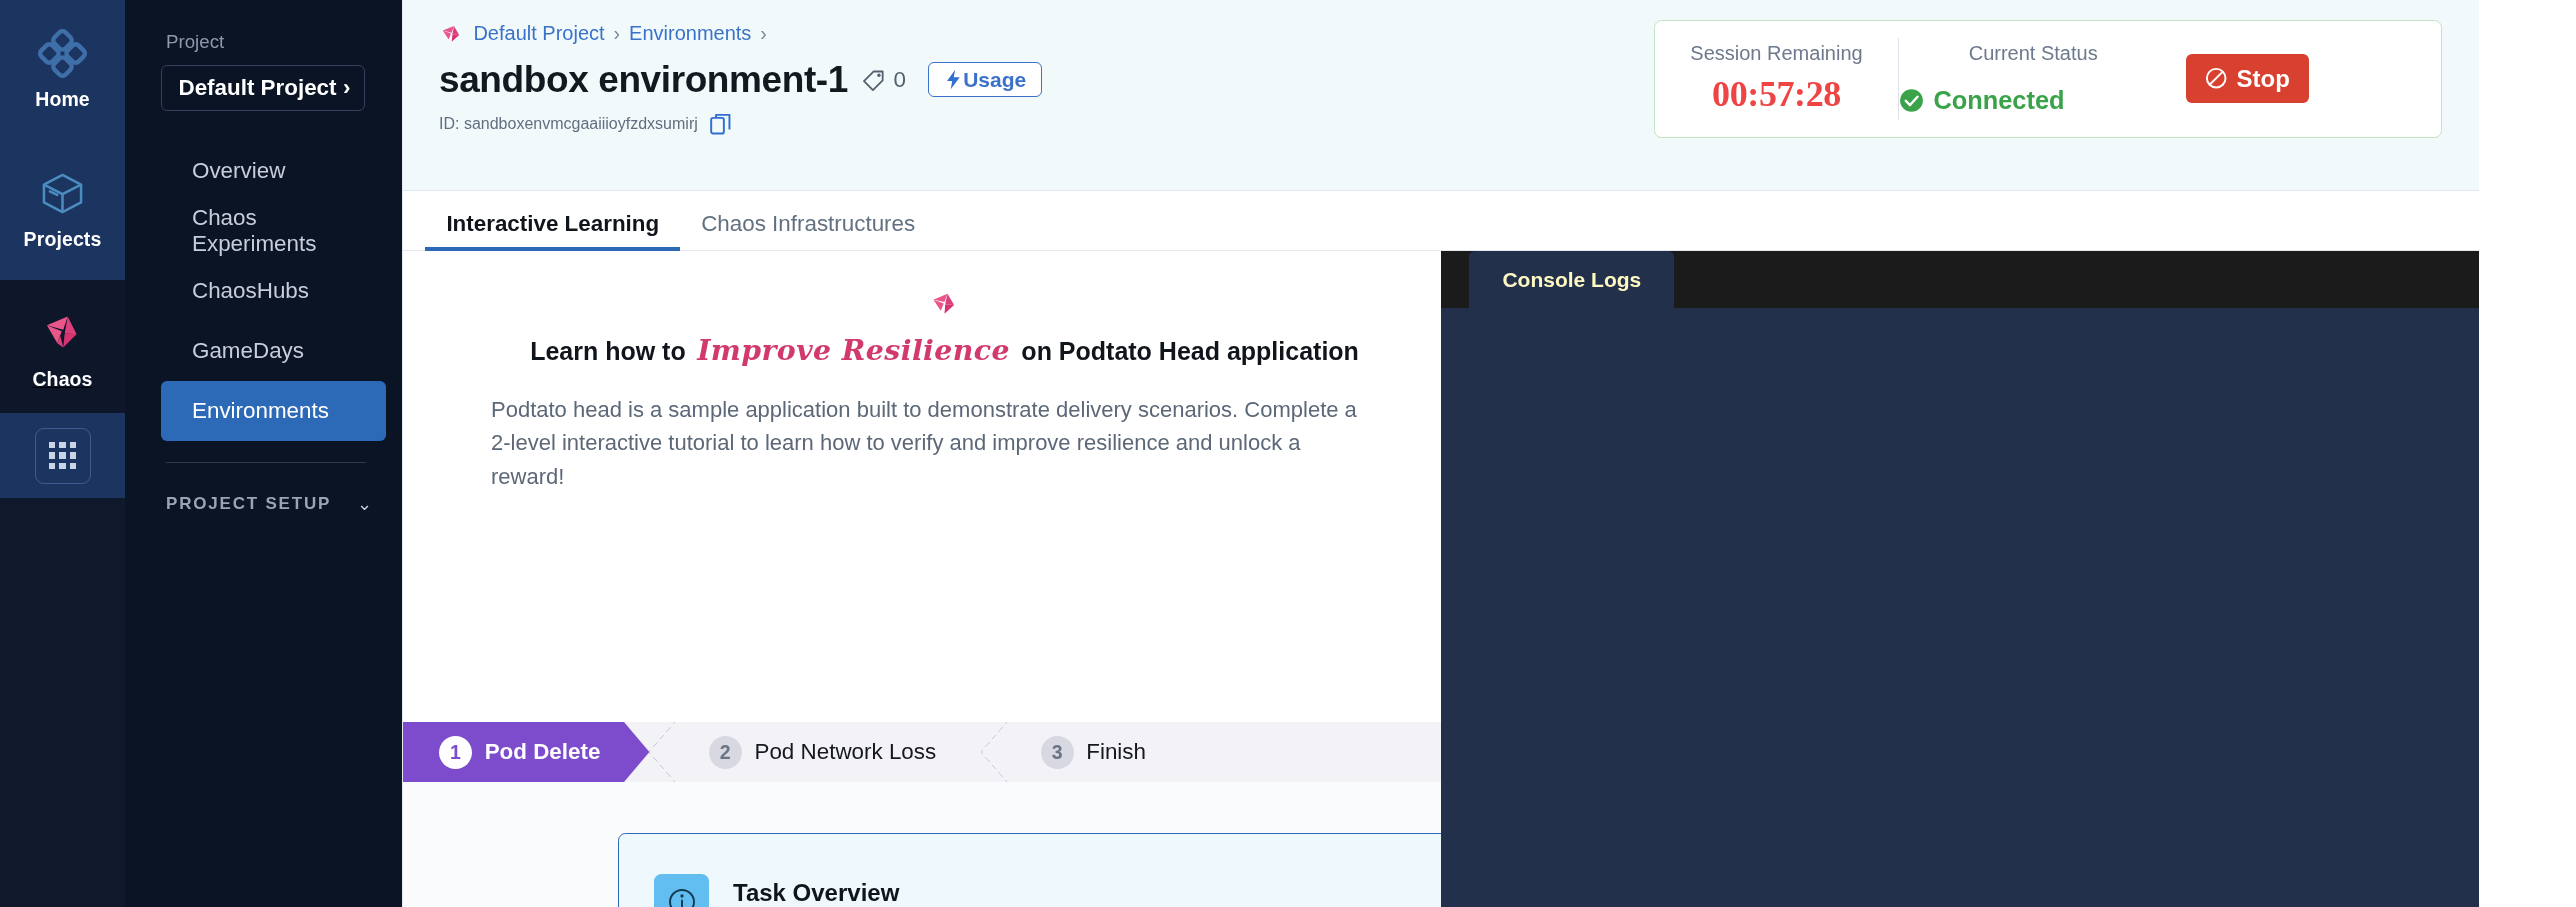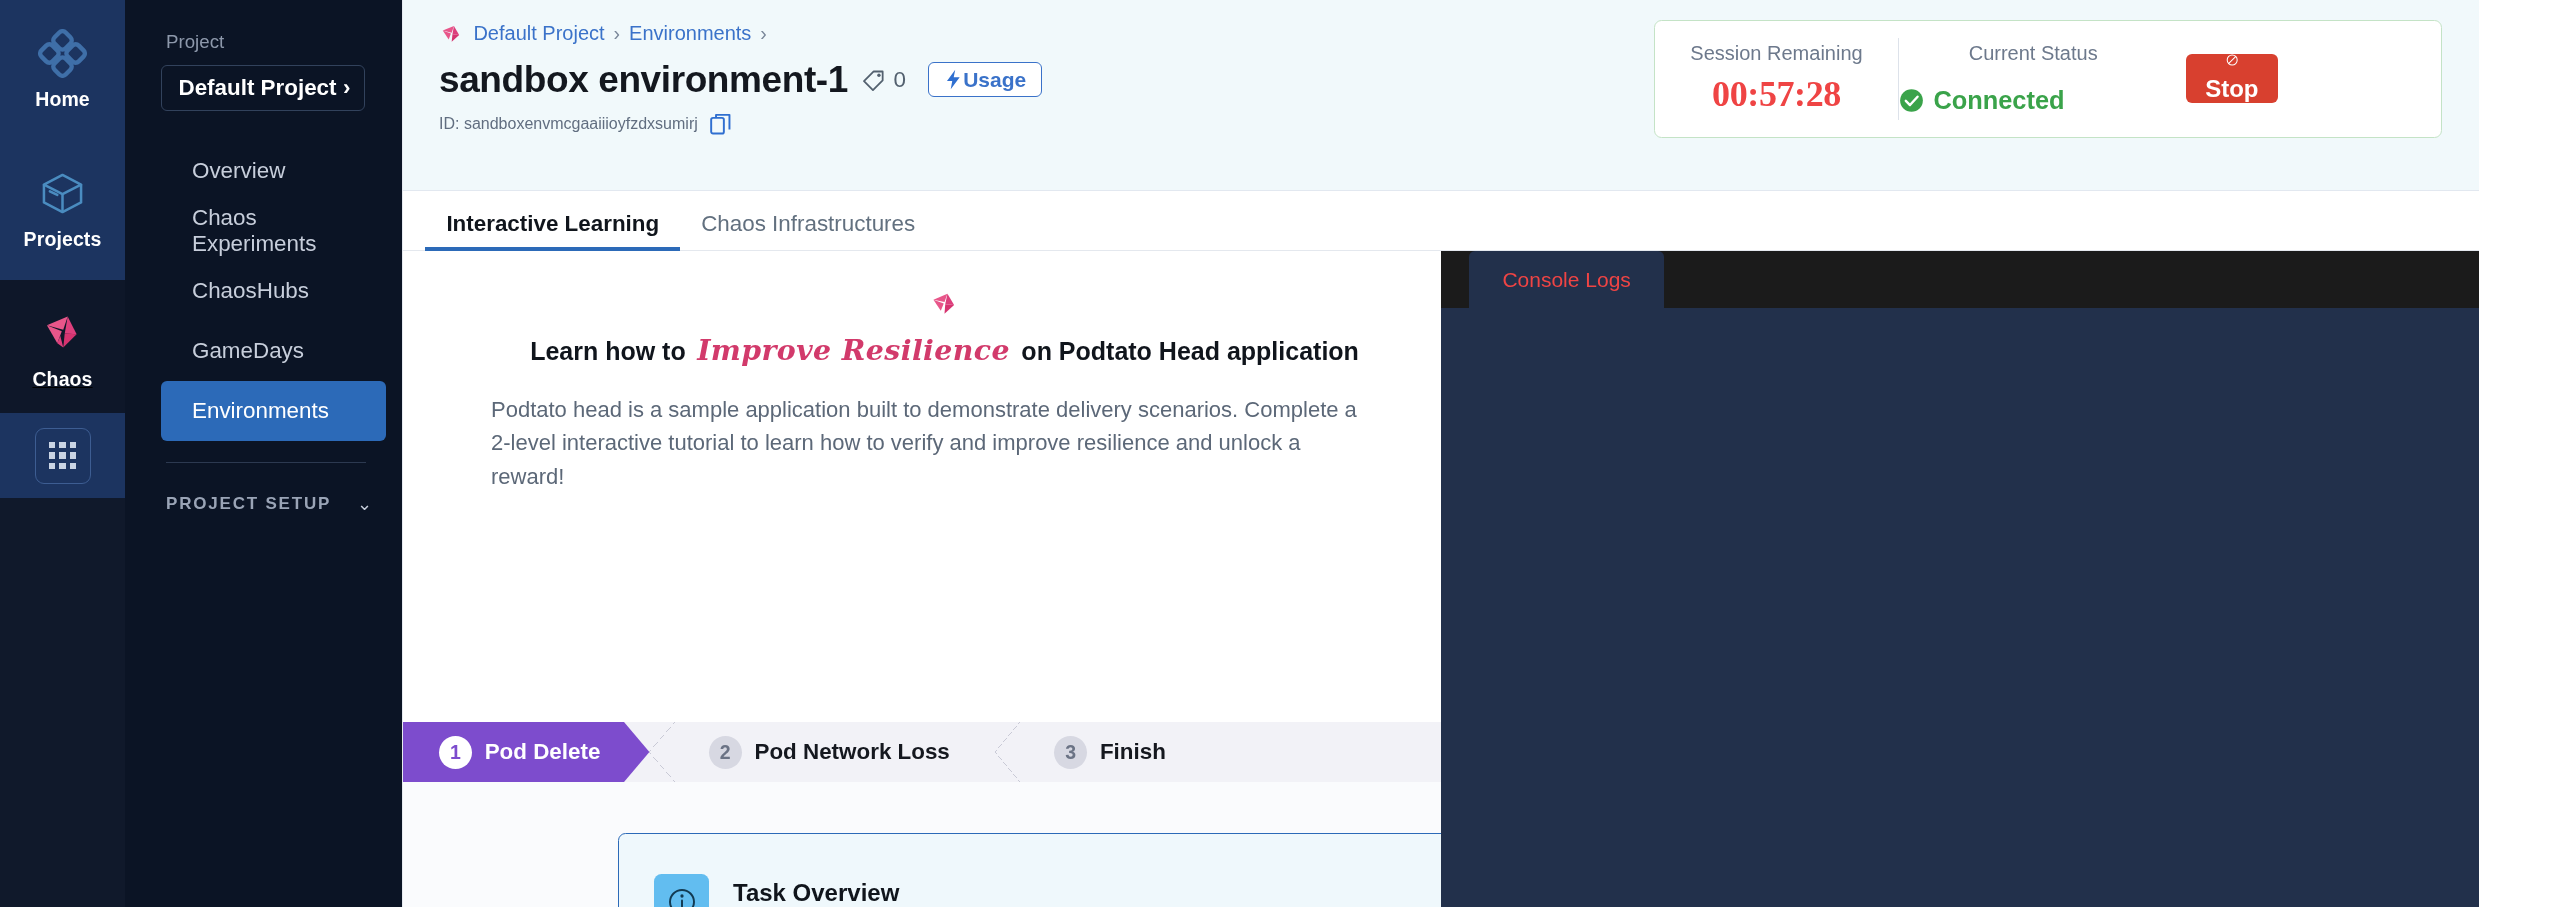--- a/index.html
+++ b/index.html
@@ -114,21 +114,21 @@
   .sess-col { width:243px; text-align:center; }
   .sess-cap { color:#6d798c; font-size:20px; }
   .sess-val { font-size:36px; font-weight:700; color:#ef4444; margin-top:7.5px; letter-spacing:-0.4px;font-family:Liberation Serif, serif; }
   .vdiv { width:0.7px; height:82px; background:#dde2ea; }
   .stat-col { width:269px; text-align:center; }
   .stat-val { display:flex; align-items:center; justify-content:flex-start; gap:9.7px; margin-top:21px; }
   .check-ico { width:25px; height:25px; }
   .stat-txt { color:#3aa34a; font-size:25.4px; font-weight:700; }
   .stop-btn {
     margin-left:18px; height:49px; padding:0 19.5px; background:#d8402f;
-    border-radius:6px; display:flex; align-items:center; gap:9px;flex-direction:column;
+    border-radius:6px; display:flex; align-items:center; gap:9px;
   }
   .stop-btn .lbl { color:#ffffff; font-size:24px; font-weight:700; }
   .ban-ico { width:22.4px; height:22.4px; }
 
   
   .tabs {
     height:60px; background:#ffffff; display:flex; align-items:flex-end;
     padding-left:22.4px; border-bottom:0.7px solid #e4e8ee;
   }
   .tab {
@@ -169,21 +169,21 @@
   }
   .step .nm { font-size:22.4px; }
   .step.active {
     background:#7d4ccd; padding-left:36px; padding-right:49px; color:#ffffff;
     clip-path: polygon(0 0, calc(100% - 25.4px) 0, 100% 50%, calc(100% - 25.4px) 100%, 0 100%);
   }
   .step.active .num { background:#ffffff; color:#7d4ccd; }
   .step.active .nm { color:#ffffff; font-weight:700; }
   .step.idle { padding-left:34px; padding-right:45px; }
   .step.idle .num { background:#d7d8e2; color:#6b7385; }
-  .step.idle .nm { color:#15181f; font-weight:700; }
+  .step.idle .nm { color:#15181f; font-weight:400; }
   .step-sep {
     width:25.4px; align-self:stretch;
     background:
       linear-gradient(to bottom right, transparent 49.4%, #c9cad6 49.4%, #c9cad6 50.6%, transparent 50.6%) 0 0/100% 50% no-repeat,
       linear-gradient(to top right, transparent 49.4%, #c9cad6 49.4%, #c9cad6 50.6%, transparent 50.6%) 0 100%/100% 50% no-repeat;
   }
 
   
   .task-area { position:absolute; left:0; top:531px; width:1038px; bottom:0; background:#fafbfd; }
   .task-card {
@@ -202,21 +202,21 @@
 
   
   .console-col {
     position:absolute; left:1038px; top:251px; right:0; bottom:0; background:#1b1b1b;
   }
   .console-tab {
     position:absolute; left:28.4px; top:0; height:57px; padding:0 33px;
     background:#22304b; border-radius:6px 6px 0 0;
     display:flex; align-items:center;
   }
-  .console-tab .lbl { color:#ef4444; font-size:21px; }
+  .console-tab .lbl { color:#fef9c3; font-size:21px;font-weight:bold; }
   .console-body { position:absolute; left:0; top:57px; right:0; bottom:0; background:#22304b; }
   .page-right { position:absolute; left:2479px; top:0; width:97px; height:908px; background:#ffffff; }
 </style>
 </head>
 <body>
 
 <div class="app">
 
   <div class="icon-rail">
 

